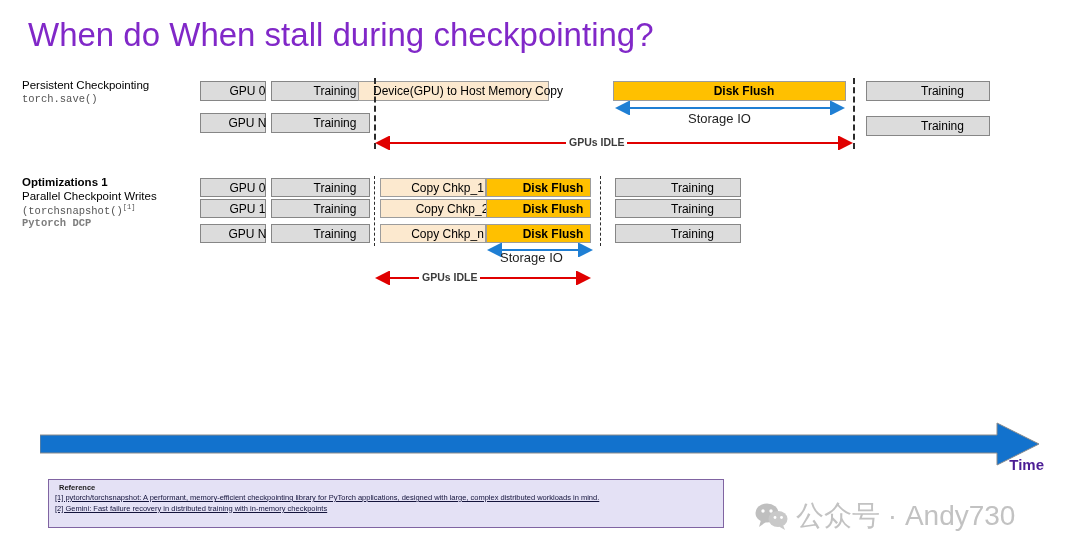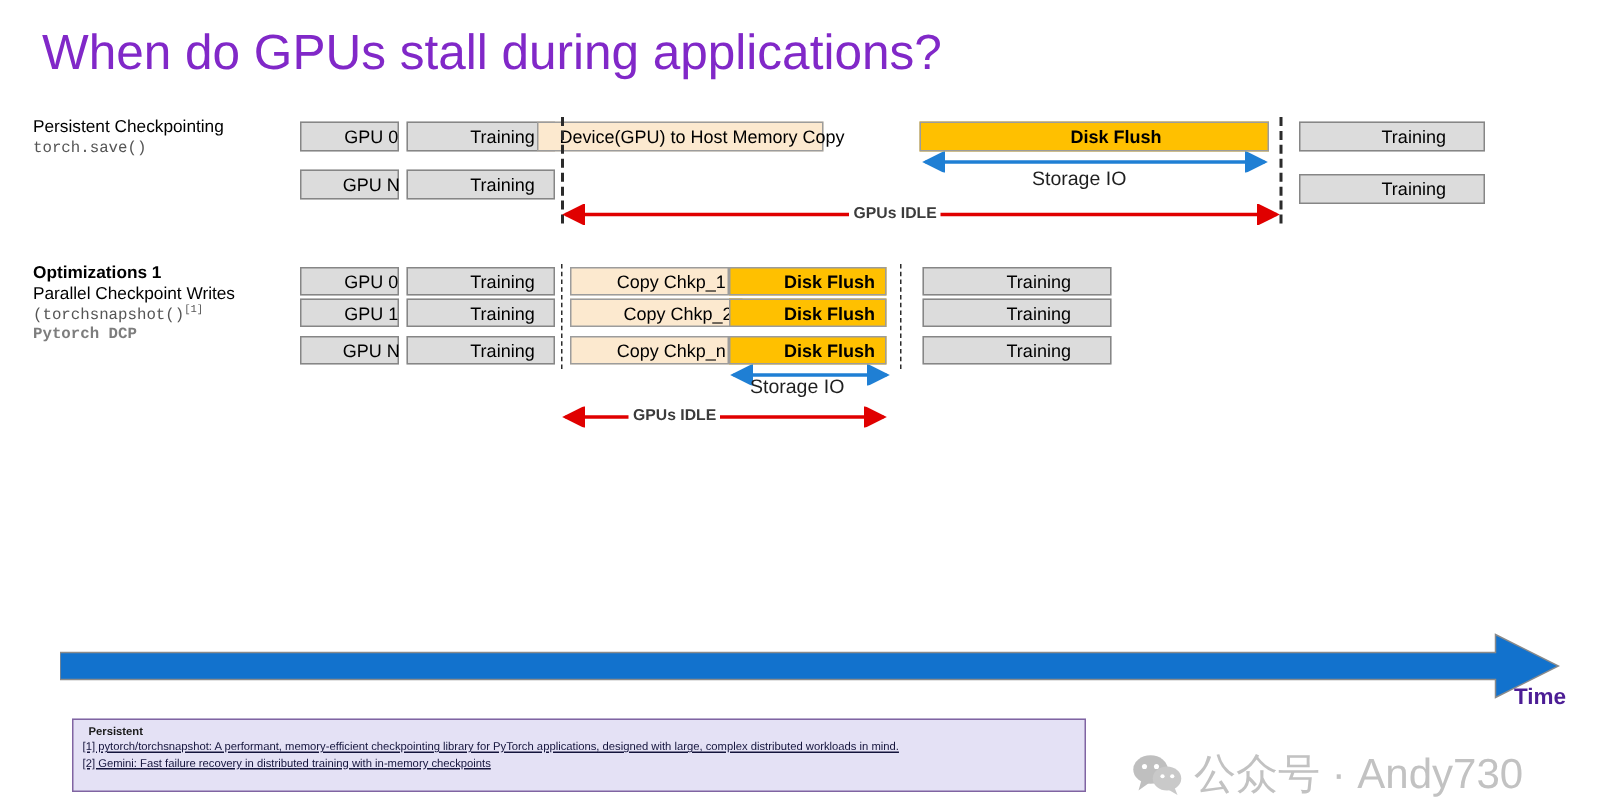--- a/index.html
+++ b/index.html
@@ -147,21 +147,21 @@
     font-size: 28px;
     white-space: nowrap;
     pointer-events: none;
   }
   #watermark .wm-text { color: #c2c2c2; }
   #wechat-icon { display: block; }
 </style>
 </head>
 <body>
 
-<div id="slide-title">When do GPUs stall during applications?</div>
+<div id="slide-title">When do When stall during checkpointing?</div>
 
 <div class="label-block" style="left:22px; top:79px;">
   <div class="lbl-plain">Persistent Checkpointing</div>
   <div class="lbl-mono-dark">torch.save()</div>
 </div>
 
 <div class="bar bar-gray" style="left:200px; top:81px; width:66px; height:20px;">GPU 0</div>
 <div class="bar bar-gray" style="left:271px; top:81px; width:99px; height:20px;">Training</div>
 
 <div class="bar bar-cream" style="left:358px; top:81px; width:191px; height:20px;">Device(GPU) to Host Memory Copy</div>
@@ -241,21 +241,21 @@
   <line x1="5" y1="7" x2="217" y2="7" stroke="#e00000" stroke-width="2.2" marker-end="url(#rd-r)" marker-start="url(#rd-l)"></line>
 </svg>
 <div class="arrow-label small" style="left:419px; top:271px;">GPUs IDLE</div>
 
 <svg class="abs" style="left:40px; top:421px;" width="1000" height="46">
   <polygon points="0,14 957,14 957,2 999,23 957,44 957,32 0,32" fill="#1272cd" stroke="#8a8a8a" stroke-width="1"></polygon>
 </svg>
 <div id="time-label">Time</div>
 
 <div id="reference-box">
-  <div id="ref-heading">Persistent</div>
+  <div id="ref-heading">Reference</div>
   <div class="ref-line">
     <span class="ref-link">[1] pytorch/torchsnapshot: A performant, memory-efficient checkpointing library for PyTorch applications, designed with large, complex distributed workloads in mind.</span>
   </div>
   <div class="ref-line">
     <span class="ref-link">[2] Gemini: Fast failure recovery in distributed training with in-memory checkpoints</span>
   </div>
 </div>
 
 <div id="watermark">
   <svg id="wechat-icon" width="34" height="27" viewBox="0 0 34 27">

